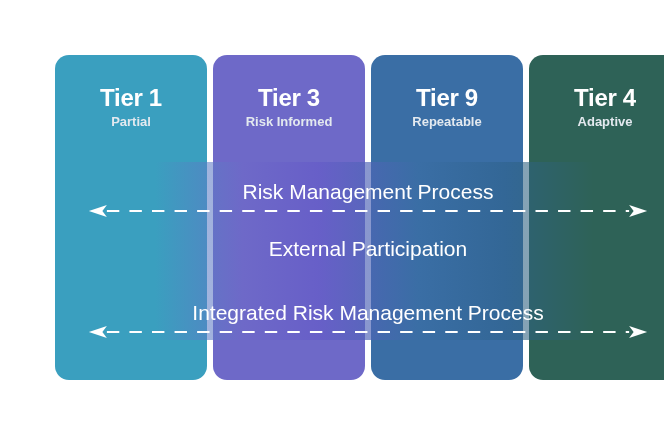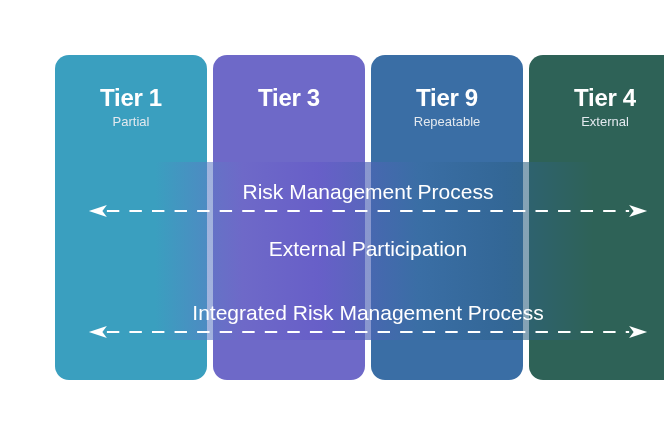--- a/index.html
+++ b/index.html
@@ -44,20 +44,21 @@
     font-weight: bold;
     color: #ffffff;
     letter-spacing: -0.3px;
     line-height: 1.05;
   }
   .tier-sub {
     font-size: 13px;
     color: #e3e9ef;
     margin-top: 5px;
     line-height: 1.1;
+    font-weight: bold;
   }
 
   
   .overlay {
     position: absolute;
     left: 0;
     right: 0;
     top: 107px;
     height: 178px;
     pointer-events: none;
@@ -124,30 +125,31 @@
 
   <div class="columns">
 
     <div class="tier-col" style="background:#3a9fbf;">
       <div class="tier-title">Tier 1</div>
       <div class="tier-sub">Partial</div>
     </div>
 
     <div class="tier-col" style="background:#6e69c8;">
       <div class="tier-title">Tier 3</div>
+      <div class="tier-sub">Risk Informed</div>
     </div>
 
     <div class="tier-col" style="background:#3a6ea5;">
       <div class="tier-title">Tier 9</div>
       <div class="tier-sub">Repeatable</div>
     </div>
 
     <div class="tier-col" style="background:#2e6257;">
       <div class="tier-title">Tier 4</div>
-      <div class="tier-sub">External</div>
+      <div class="tier-sub">Adaptive</div>
     </div>
 
   </div>
 
   <div class="overlay">
     <div class="overlay-bg"></div>
     <div class="overlay-inner">
 
       <div class="band-row">
         <div class="band-label label-rmp">Risk Management Process</div>

